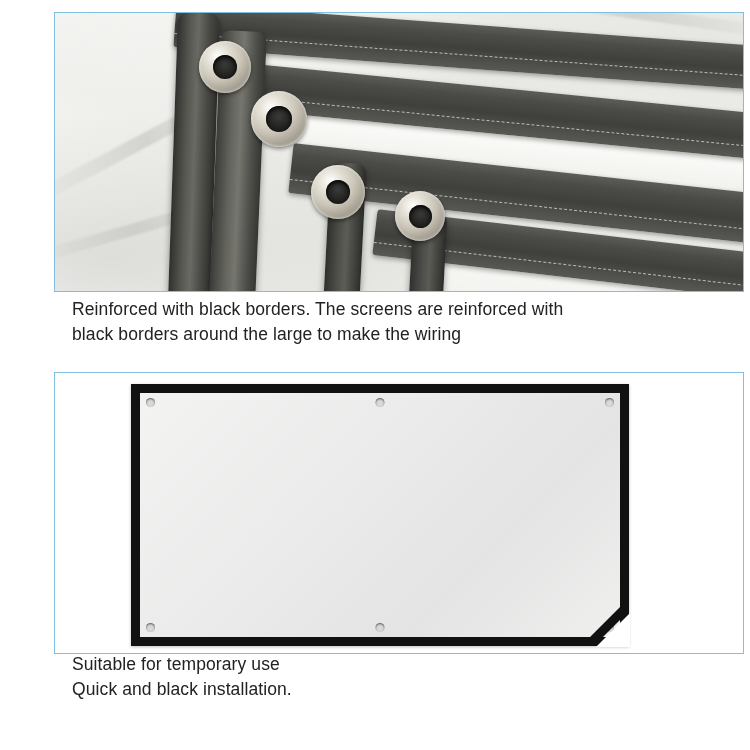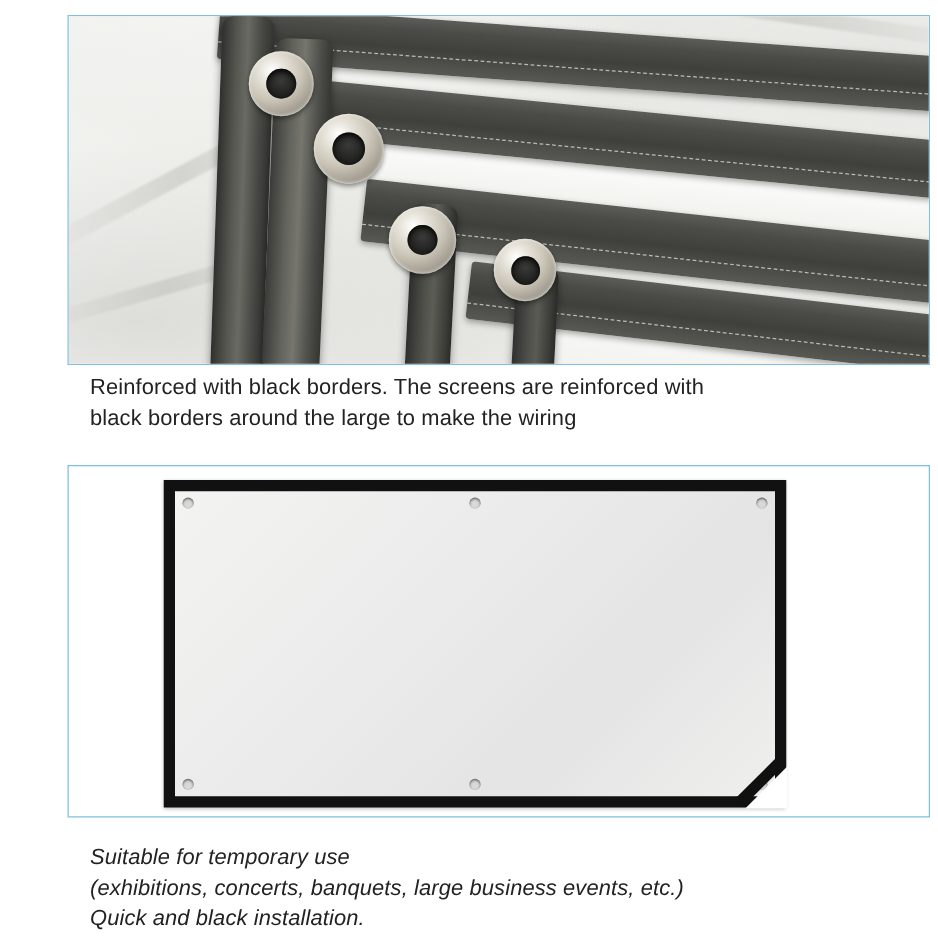--- a/index.html
+++ b/index.html
@@ -187,21 +187,21 @@
     position: absolute;
     left: 56px;
     width: 660px;
     font-size: 17.5px;
     line-height: 24.5px;
     color: #222222;
     letter-spacing: 0.1px;
     margin-left: 16px;
   }
   .caption-1 { top: 297px; }
-  .caption-2 { top: 673px; font-style: italic; }
+  .caption-2 { top: 652px; }
   .caption p { margin: 0; white-space: pre-wrap; }
 
   
   .panel-2 {
     left: 54px;
     top: 372px;
     width: 690px;
     height: 282px;
   }
 
@@ -311,17 +311,16 @@
         <div class="corner-hole ch-bc"></div>
         <div class="corner-hole ch-br"></div>
       </div>
       <div class="cut-corner"></div>
       <div class="cut-edge"></div>
     </div>
   </div>
 
   <div class="caption caption-2">
     <p>Suitable for temporary use</p>
-    <p>(exhibitions, concerts, banquets, large business events, etc.)</p>
     <p>Quick and black installation.</p>
   </div>
 
 </div>
 
 </body></html>

